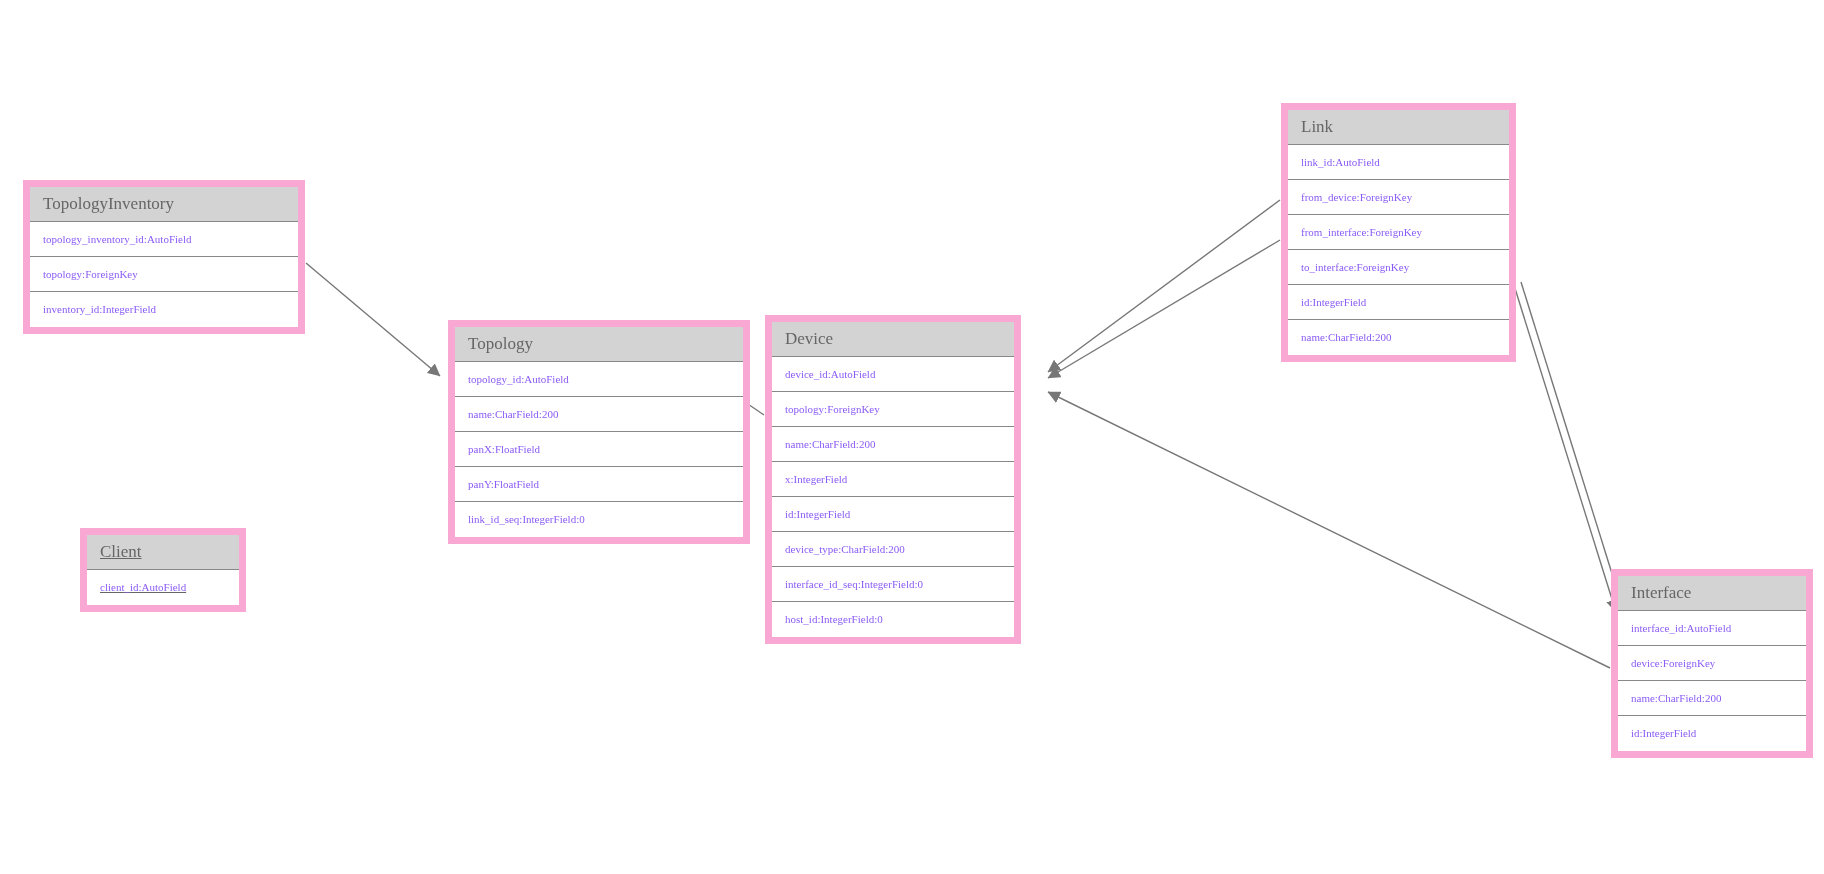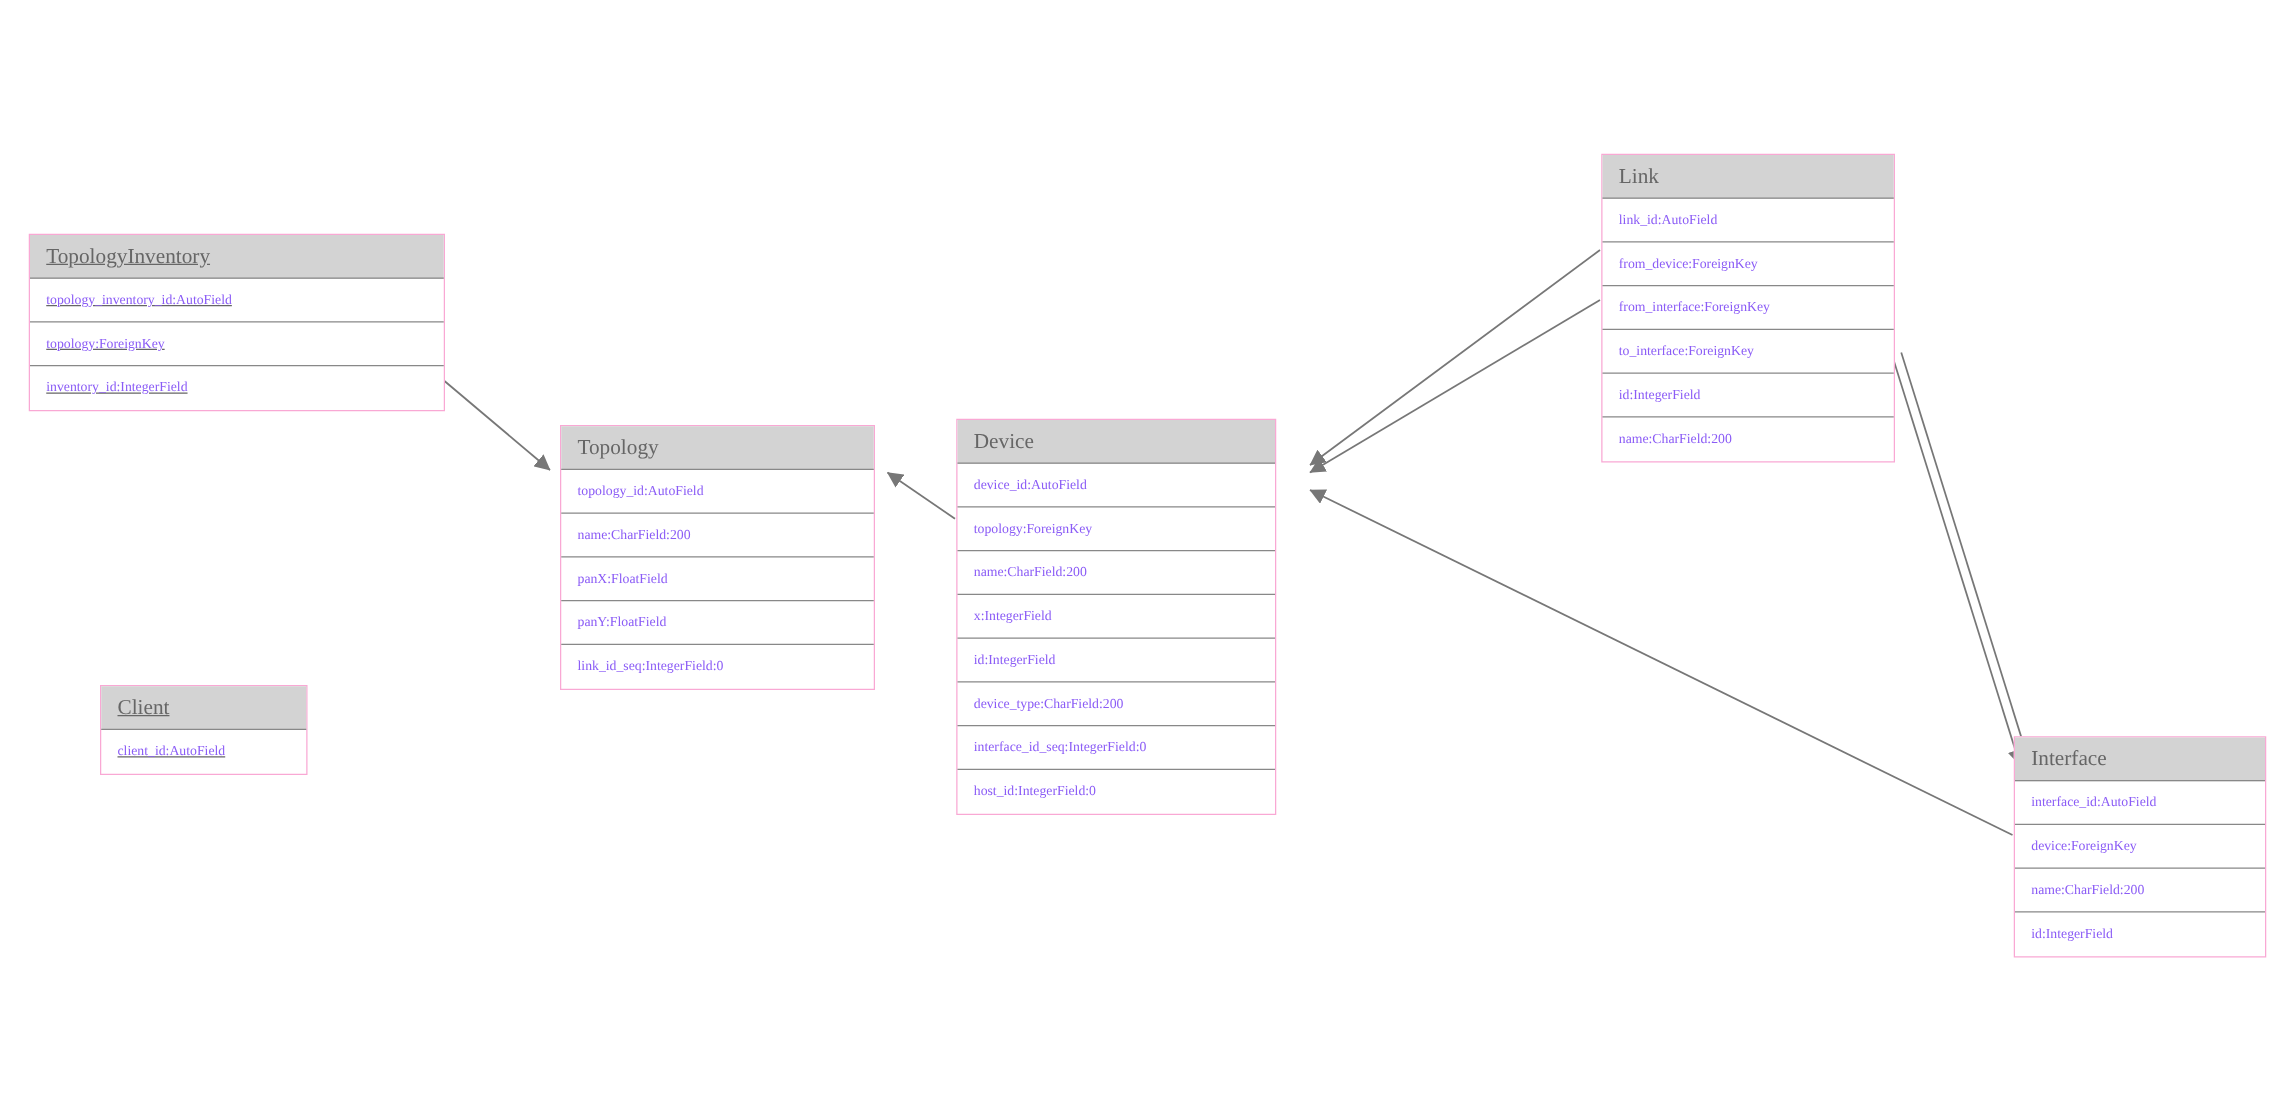--- a/index.html
+++ b/index.html
@@ -21,24 +21,23 @@
     position: absolute;
     left: 0;
     top: 0;
     width: 1824px;
     height: 874px;
     pointer-events: none;
   }
   .entity {
     position: absolute;
     box-sizing: border-box;
-    border: 1px solid #f9a8d4;
+    border: 7px solid #f9a8d4;
     background: #ffffff;
     color: #666666;
-    margin-top: 20px;
   }
   .entity-header {
     box-sizing: border-box;
     background: #d3d3d3;
     border-bottom: 1px solid #888888;
     height: 35px;
     line-height: 34px;
     padding: 0 0 0 13px;
     font-size: 17px;
     color: #666666;
@@ -95,27 +94,27 @@
     <g>
       <line x1="1513" y1="282" x2="1616" y2="612" stroke="#777777" stroke-width="1.4" marker-end="url(#arrow)"></line>
     </g>
 
     <g>
       <line x1="1521" y1="282" x2="1624" y2="612" stroke="#777777" stroke-width="1.4" marker-end="url(#arrow)"></line>
     </g>
   </svg>
 
   <div id="entity-layer">
-      <div class="entity" style="left: 23px; top: 167px; width: 333px; text-decoration: underline;">
+      <div class="entity" style="left: 23px; top: 180px; width: 282px;">
         <div class="entity-header">TopologyInventory</div>
         <div class="entity-field">topology_inventory_id:AutoField</div>
         <div class="entity-field">topology:ForeignKey</div>
         <div class="entity-field">inventory_id:IntegerField</div>
       </div>
-      <div class="entity" style="left: 448px; top: 320px; width: 252px;">
+      <div class="entity" style="left: 448px; top: 320px; width: 302px;">
         <div class="entity-header">Topology</div>
         <div class="entity-field">topology_id:AutoField</div>
         <div class="entity-field">name:CharField:200</div>
         <div class="entity-field">panX:FloatField</div>
         <div class="entity-field">panY:FloatField</div>
         <div class="entity-field">link_id_seq:IntegerField:0</div>
       </div>
       <div class="entity" style="left: 80px; top: 528px; width: 166px; text-decoration: underline;">
         <div class="entity-header">Client</div>
         <div class="entity-field">client_id:AutoField</div>

